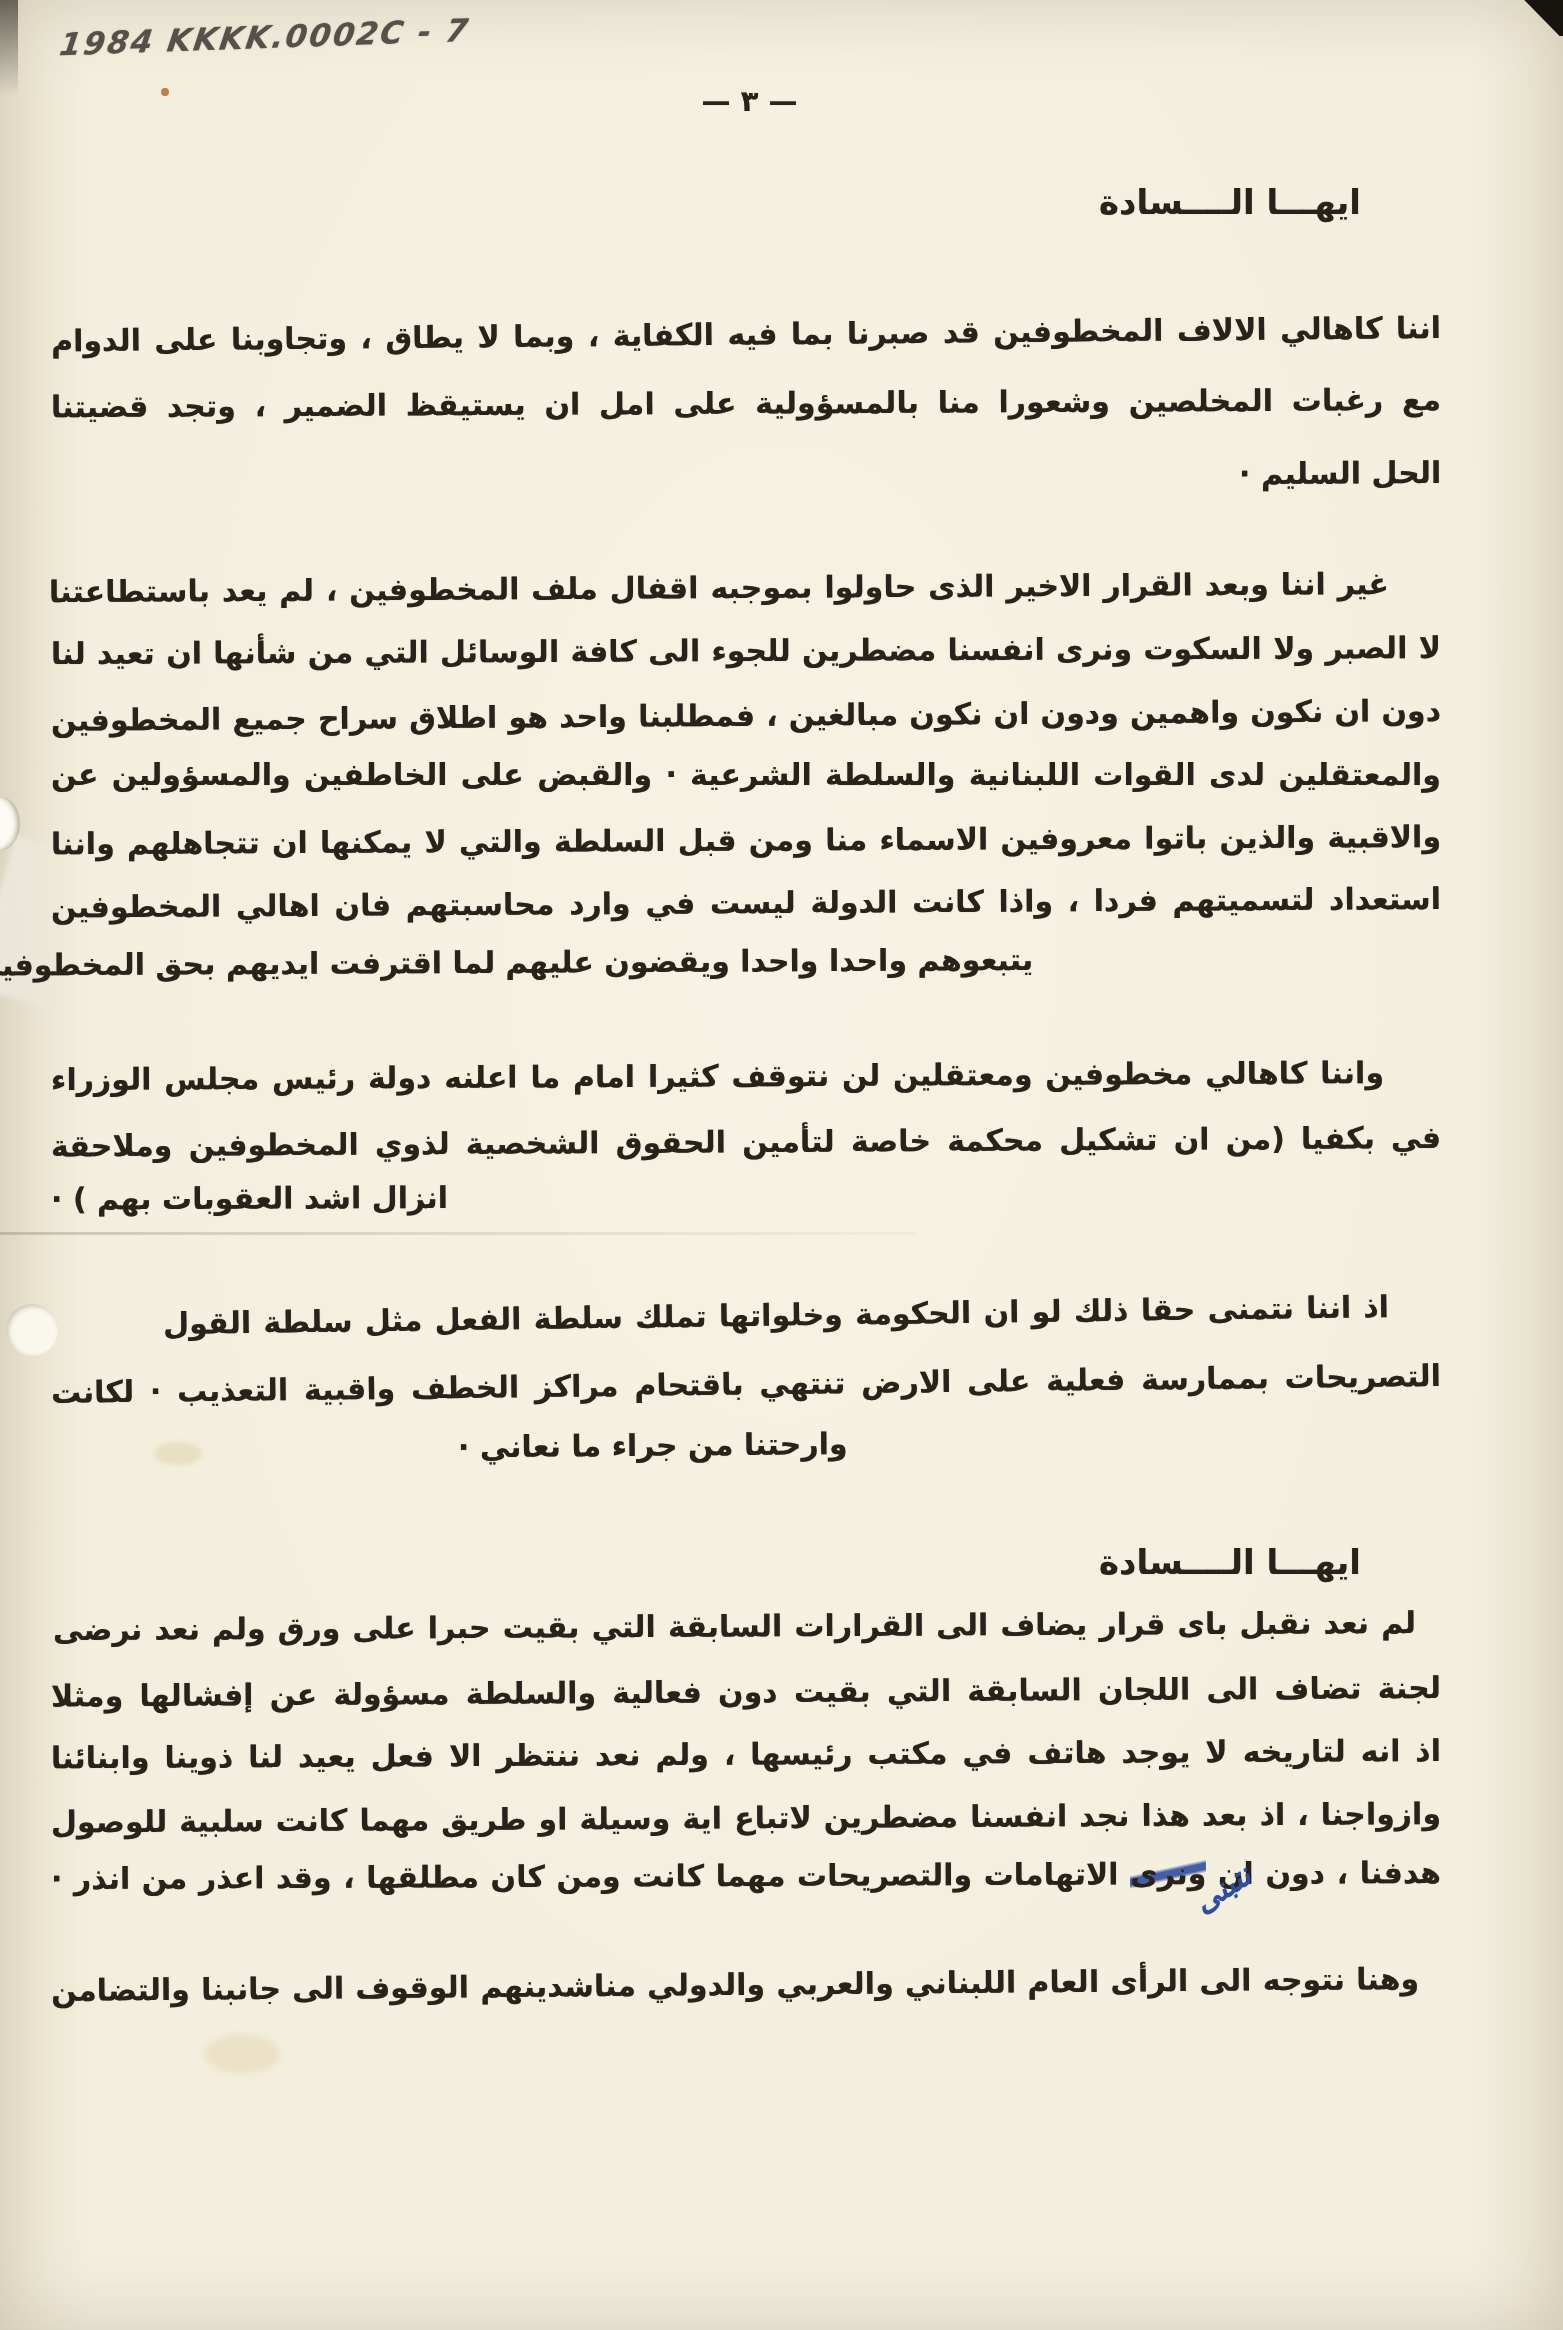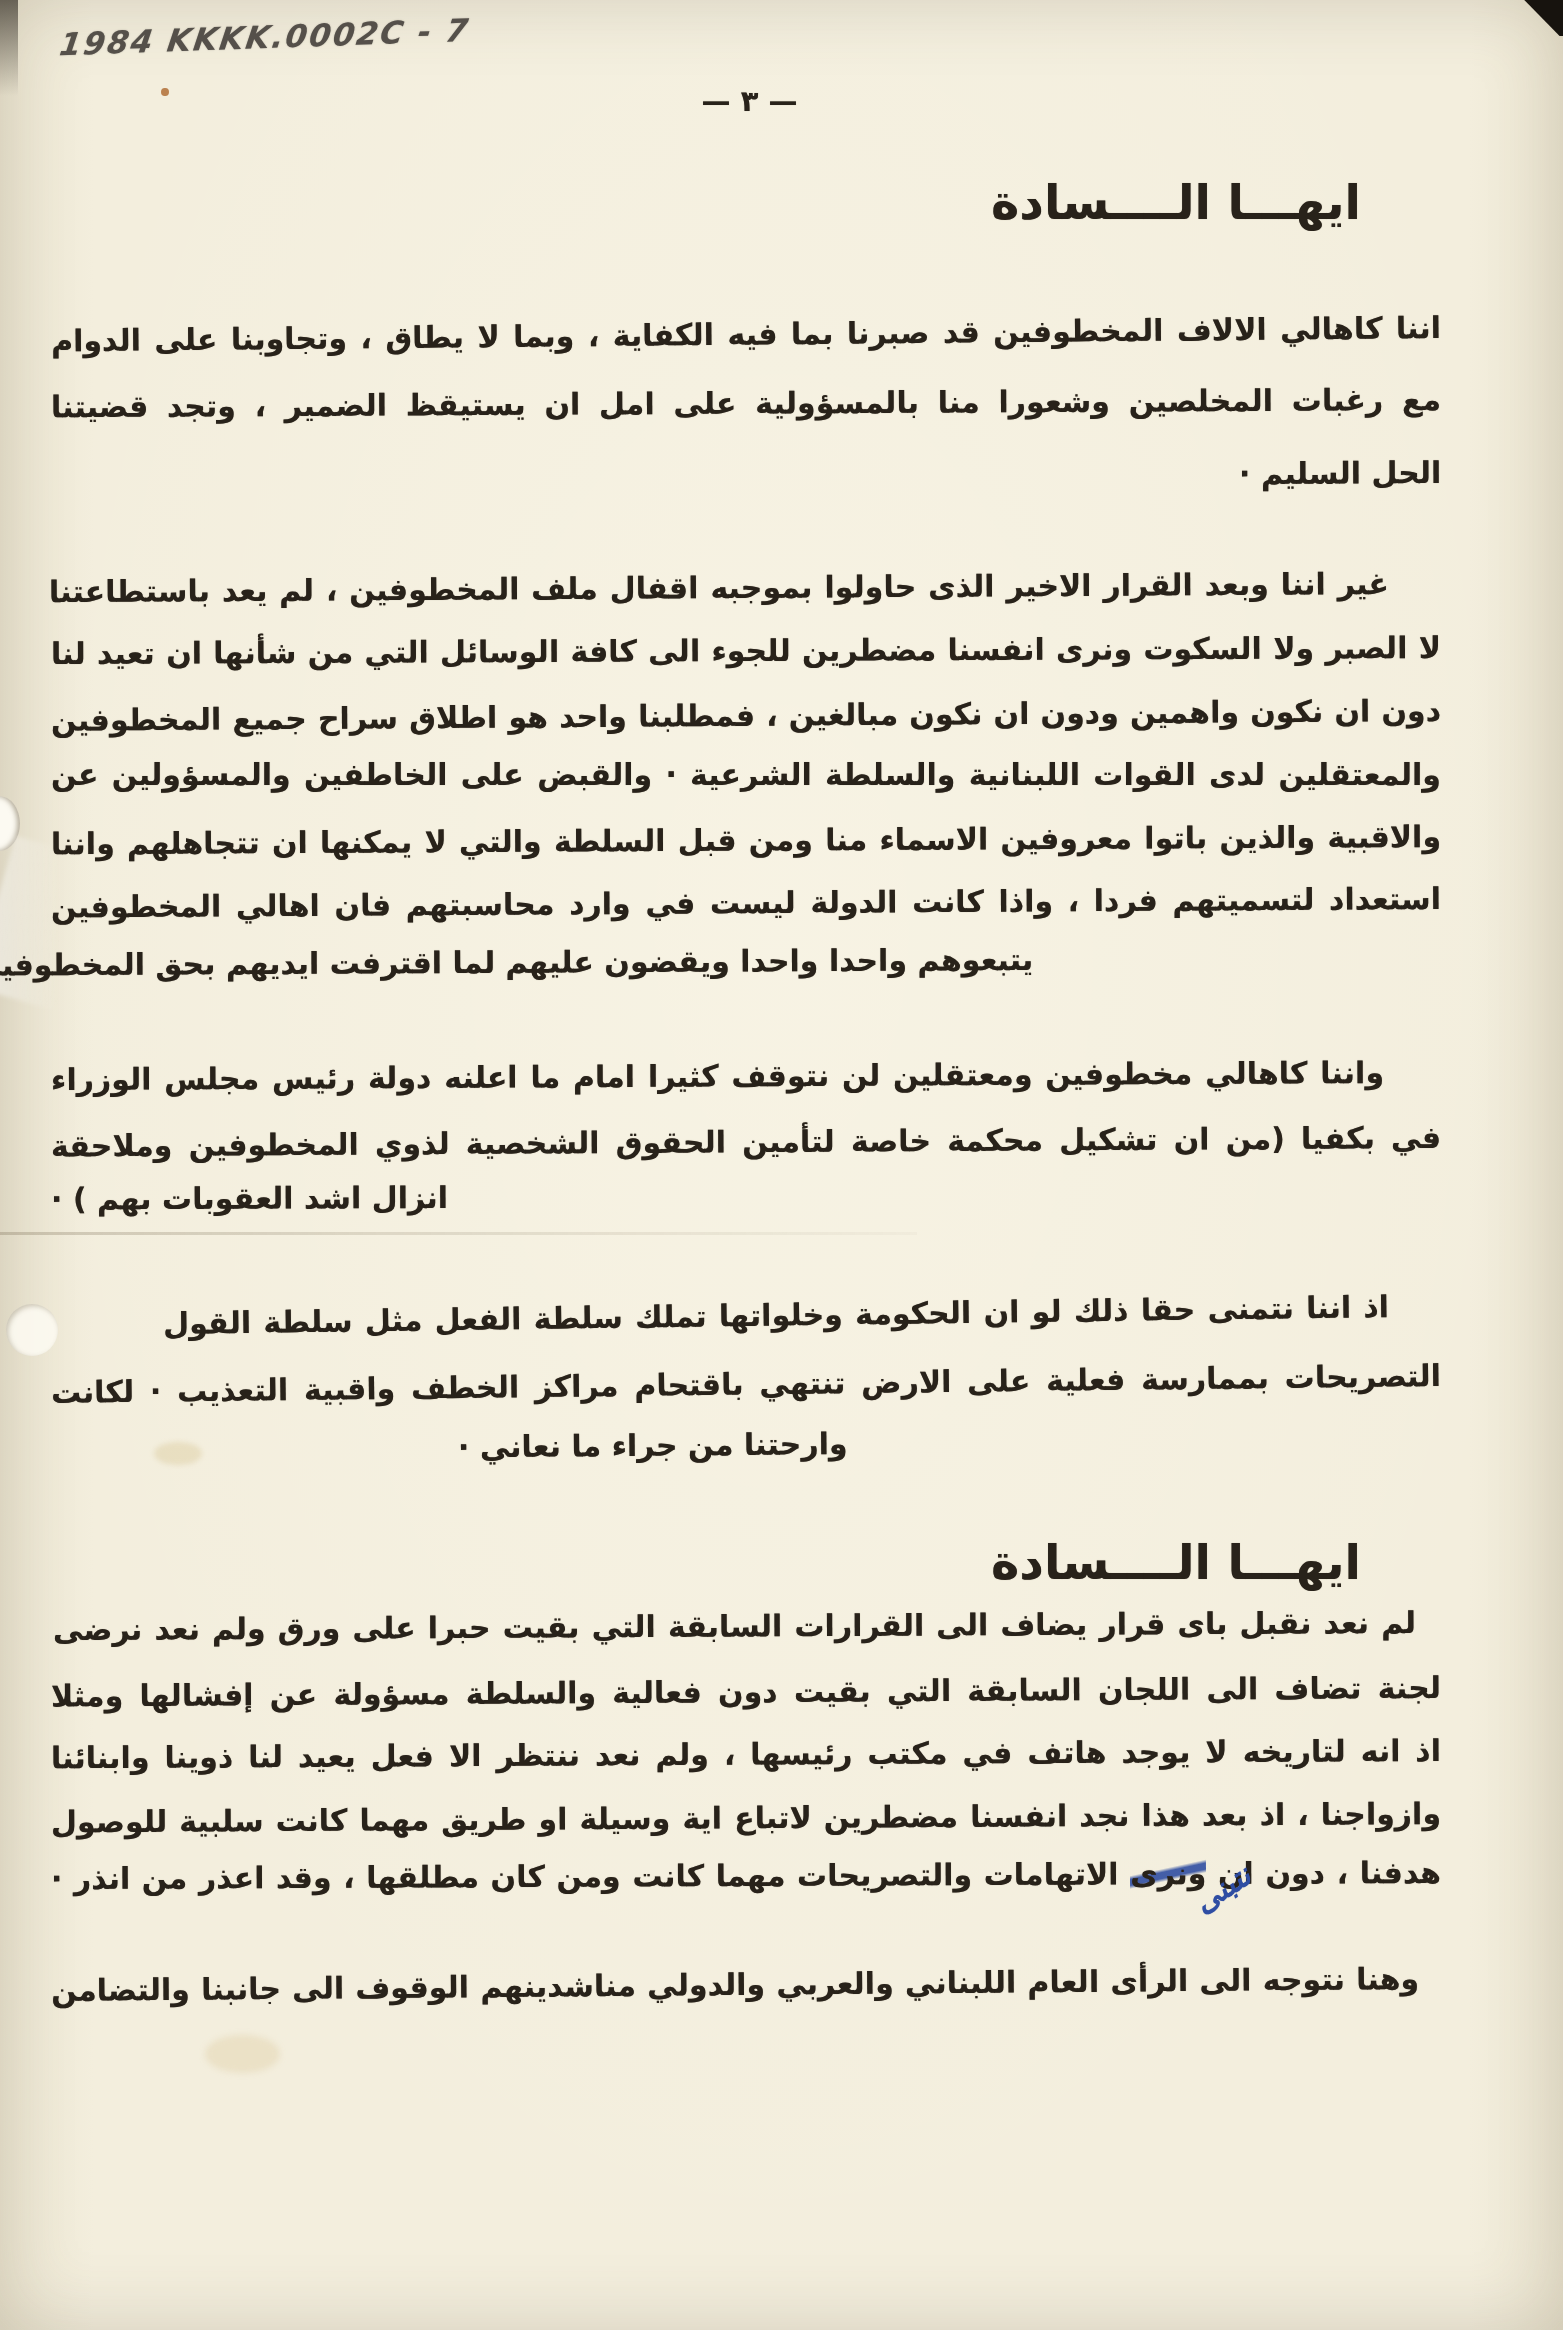--- a/index.html
+++ b/index.html
@@ -24,21 +24,21 @@
     font-size:30px;
     font-weight:700;
     line-height:55px;
     height:56px;
     overflow:hidden;
     text-shadow:0 0 0.7px rgba(45,35,22,.55);
     transform-origin:right center;
   }
   .just{text-align:justify;text-align-last:justify;}
   .nat{white-space:nowrap;}
-  .hd{font-size:48px;letter-spacing:0.7px;}
+  .hd{font-size:34px;letter-spacing:0.7px;}
 
   
   .pageno{top:77px;left:674px;width:151px;text-align:center;font-size:29px;height:48px;line-height:48px;}
   .h1{top:175px;right:202px;}
   .h2{top:1535px;right:202px;}
 
   .p1l1{top:300px;right:122px;width:1390px;transform:rotate(-0.55deg);}
   .p1l2{top:372px;right:122px;width:1390px;transform:rotate(-0.3deg);}
   .p1l3{top:445px;right:122px;transform:rotate(-0.3deg);}
 

